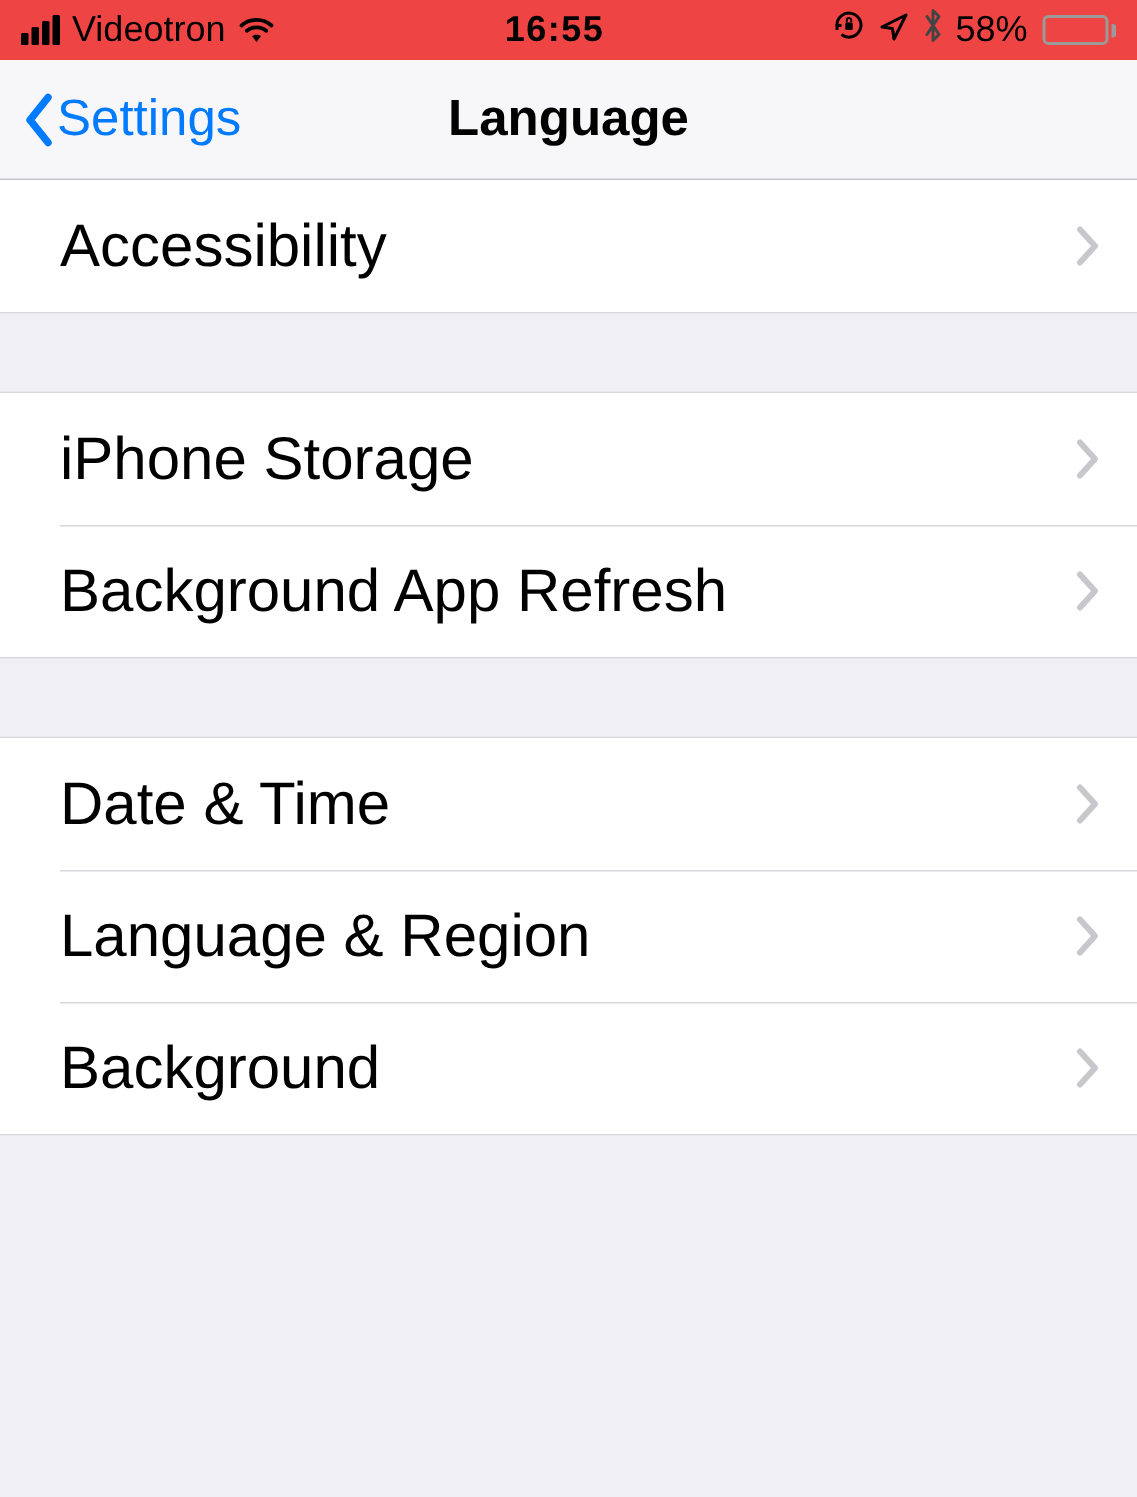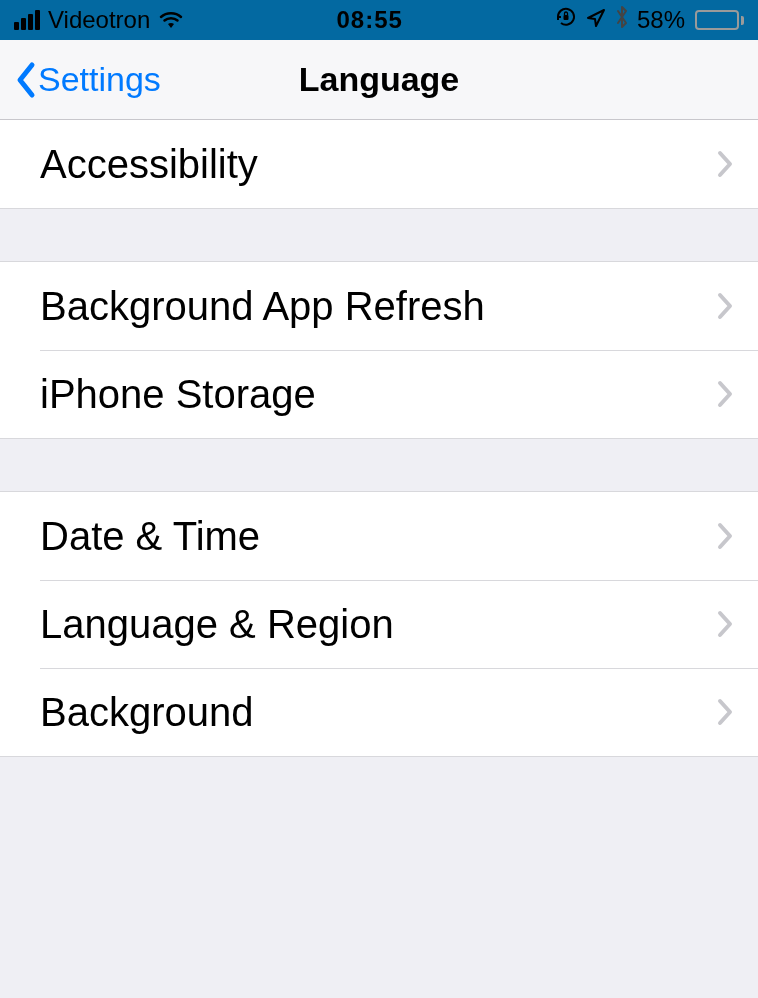--- a/index.html
+++ b/index.html
@@ -16,21 +16,21 @@
       overflow: hidden;
     }
 
     
     .status-bar {
       display: flex;
       align-items: center;
       justify-content: space-between;
       height: 40px;
       padding: 0 14px;
-      background: #0369a1;
+      background: #ef4444;
       font-size: 24px;
       color: #000;
     }
     .status-left, .status-right {
       display: flex;
       align-items: center;
       gap: 8px;
     }
     .status-center {
       font-weight: 600;
@@ -178,21 +178,21 @@
     </span>
     <span class="carrier">Videotron</span>
     <span class="wifi-icon">
       <svg width="26" height="20" viewBox="0 0 26 20">
         <path d="M13 18 L16 14 C14.3 12.8 11.7 12.8 10 14 Z" fill="#000"></path>
         <path d="M6.5 10.5 C10 7.5 16 7.5 19.5 10.5" stroke="#000" stroke-width="2.5" fill="none" stroke-linecap="round"></path>
         <path d="M3 7 C8.5 2 17.5 2 23 7" stroke="#000" stroke-width="2.5" fill="none" stroke-linecap="round"></path>
       </svg>
     </span>
   </div>
-  <div class="status-center">08:55</div>
+  <div class="status-center">16:55</div>
   <div class="status-right">
     <span>
       <svg width="22" height="22" viewBox="0 0 22 22">
         <path d="M3 11 A8 8 0 1 1 6 17" stroke="#000" stroke-width="2" fill="none"></path>
         <path d="M3 14 L3 11 L6 11" stroke="#000" stroke-width="2" fill="none"></path>
         <rect x="8.5" y="9" width="5" height="5" rx="1" fill="#000"></rect>
         <path d="M9.5 9 V7.5 a1.5 1.5 0 0 1 3 0 V9" stroke="#000" stroke-width="1.3" fill="none"></path>
       </svg>
     </span>
     <span>
@@ -233,31 +233,31 @@
   <span class="chevron">
     <svg width="18" height="30" viewBox="0 0 18 30">
       <polyline points="4,4 14,15 4,26" fill="none" stroke="#c7c7cc" stroke-width="4" stroke-linecap="round" stroke-linejoin="round"></polyline>
     </svg>
   </span>
 </span>
       </div>
     </div>
     <div class="group">
       <div class="cell">
+        <span class="cell-label">iPhone Storage</span>
+        <span class="cell-right">
+  <span class="chevron">
+    <svg width="18" height="30" viewBox="0 0 18 30">
+      <polyline points="4,4 14,15 4,26" fill="none" stroke="#c7c7cc" stroke-width="4" stroke-linecap="round" stroke-linejoin="round"></polyline>
+    </svg>
+  </span>
+</span>
+      </div>
+      <div class="cell">
         <span class="cell-label">Background App Refresh</span>
-        <span class="cell-right">
-  <span class="chevron">
-    <svg width="18" height="30" viewBox="0 0 18 30">
-      <polyline points="4,4 14,15 4,26" fill="none" stroke="#c7c7cc" stroke-width="4" stroke-linecap="round" stroke-linejoin="round"></polyline>
-    </svg>
-  </span>
-</span>
-      </div>
-      <div class="cell">
-        <span class="cell-label">iPhone Storage</span>
         <span class="cell-right">
   <span class="chevron">
     <svg width="18" height="30" viewBox="0 0 18 30">
       <polyline points="4,4 14,15 4,26" fill="none" stroke="#c7c7cc" stroke-width="4" stroke-linecap="round" stroke-linejoin="round"></polyline>
     </svg>
   </span>
 </span>
       </div>
     </div>
     <div class="group">

